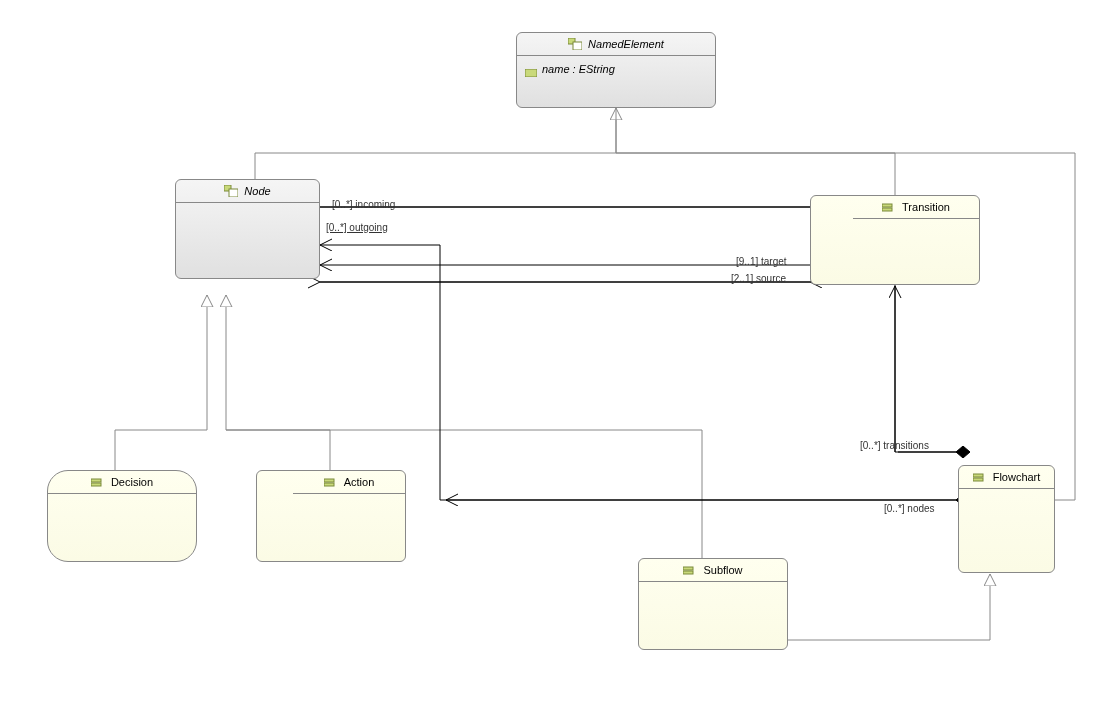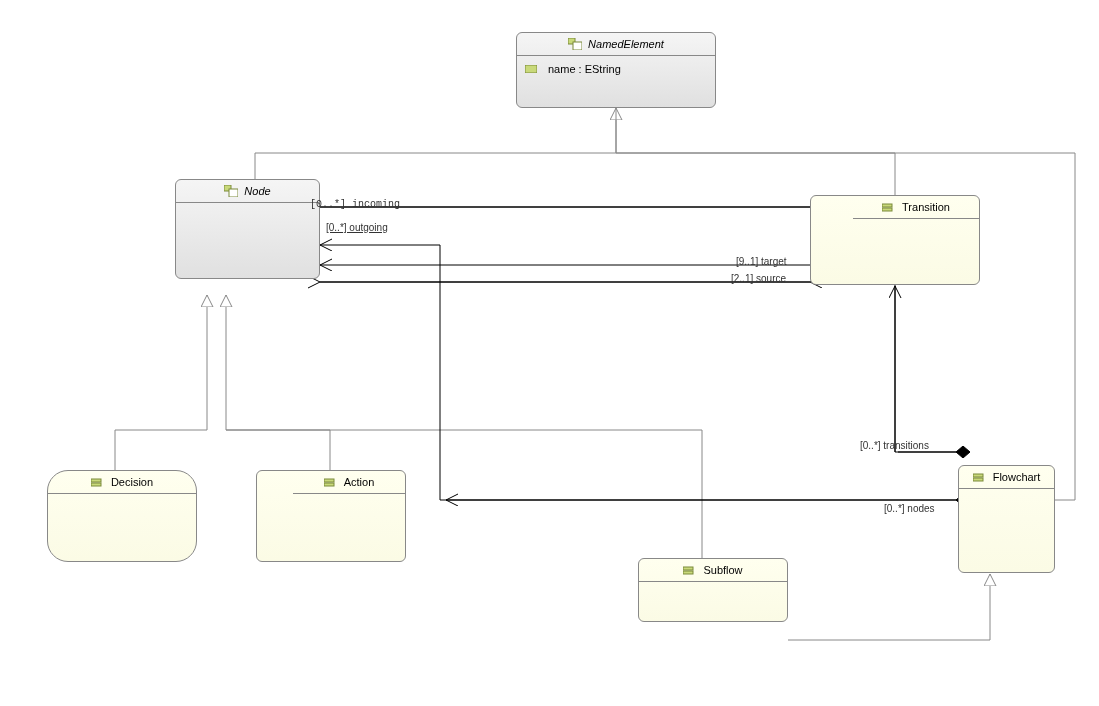--- a/index.html
+++ b/index.html
@@ -32,23 +32,24 @@
       align-items: center;
       justify-content: center;
       gap: 6px;
     }
     .class-body {
       padding: 5px 8px;
       min-height: 20px;
     }
     .class-attr {
       display: flex;
-      align-items: flex-start;
-      gap: 11px;
+      align-items: flex-end;
+      gap: 5px;
       padding: 2px 0;
+      font-style: italic;
     }
     .italic { font-style: italic; }
     svg.diagram-svg {
       position: absolute;
       top: 0;
       left: 0;
       width: 1099px;
       height: 706px;
       pointer-events: none;
     }
@@ -187,21 +188,21 @@
       <svg viewBox="0 0 14 12">
           <rect x="0" y="3" width="10" height="3" fill="#c9d97a" stroke="#7a8a3a"></rect>
           <rect x="0" y="7" width="10" height="3" fill="#c9d97a" stroke="#7a8a3a"></rect>
         </svg>
     </span>
     <span>Action</span>
   </div>
   <div class="class-body"></div>
 </div>
 
-<div class="class-box concrete-box" style="left:638px; top:558px; width:150px; height:64px;">
+<div class="class-box concrete-box" style="left:638px; top:558px; width:150px; height:92px;">
   <div class="class-header">
     <span class="icon-eclass">
       <svg viewBox="0 0 14 12">
           <rect x="0" y="3" width="10" height="3" fill="#c9d97a" stroke="#7a8a3a"></rect>
           <rect x="0" y="7" width="10" height="3" fill="#c9d97a" stroke="#7a8a3a"></rect>
         </svg>
     </span>
     <span>Subflow</span>
   </div>
   <div class="class-body"></div>
@@ -213,18 +214,18 @@
       <svg viewBox="0 0 14 12">
           <rect x="0" y="3" width="10" height="3" fill="#c9d97a" stroke="#7a8a3a"></rect>
           <rect x="0" y="7" width="10" height="3" fill="#c9d97a" stroke="#7a8a3a"></rect>
         </svg>
     </span>
     <span>Flowchart</span>
   </div>
   <div class="class-body"></div>
 </div>
 
-<div class="edge-label" style="left:310px; top:199px;font-family:Liberation Mono, monospace;">[0..*] incoming</div>
+<div class="edge-label" style="left:332px; top:199px;">[0..*] incoming</div>
 <div class="edge-label" style="left:326px; top:222px;text-decoration:underline;">[0..*] outgoing</div>
 <div class="edge-label" style="left:736px; top:256px;">[9..1] target</div>
 <div class="edge-label" style="left:731px; top:273px;">[2..1] source</div>
 <div class="edge-label" style="left:860px; top:440px;">[0..*] transitions</div>
 <div class="edge-label" style="left:884px; top:503px;">[0..*] nodes</div>
 
 </body></html>

